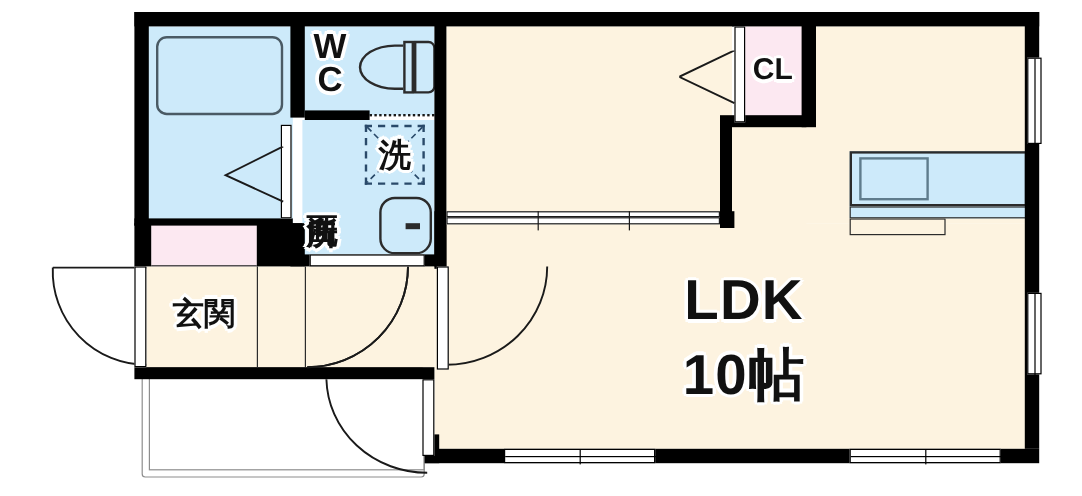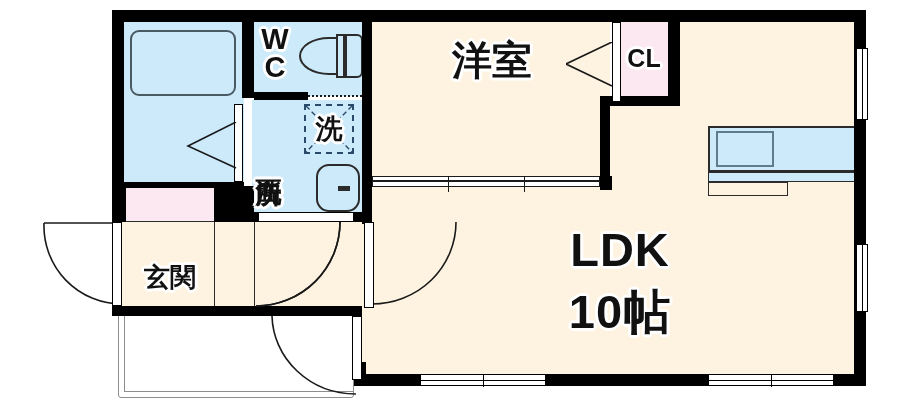--- a/index.html
+++ b/index.html
@@ -267,22 +267,21 @@
 
   <div class="label lbl-wc" style="left:258px; top:26px; width:34px;">
     <div>W</div>
     <div>C</div>
   </div>
 
   <div class="label lbl-vert" style="left:256px; top:106px; height:106px;">洗面所</div>
 
   <div class="label lbl-sen" style="left:304px; top:116px; width:50px;">洗</div>
 
-  <div class="label lbl-genkan" style="left:126px; top:264px; width:88px;text-align:center;">玄関</div>
-
-  <div class="label lbl-room" style="left:392px; top:40px; width:200px;">洋室</div>
+  <div class="label lbl-genkan" style="left:126px; top:248px; width:88px;text-align:center;">玄関</div>
+
 
   <div class="label lbl-cl" style="left:618px; top:46px; width:52px;">CL</div>
 
   <div class="label lbl-ldk" style="left:520px; top:226px; width:200px;">LDK</div>
   <div class="label lbl-ldk" style="left:520px; top:288px; width:200px;">10帖</div>
 
 </div>
 
 </body></html>

